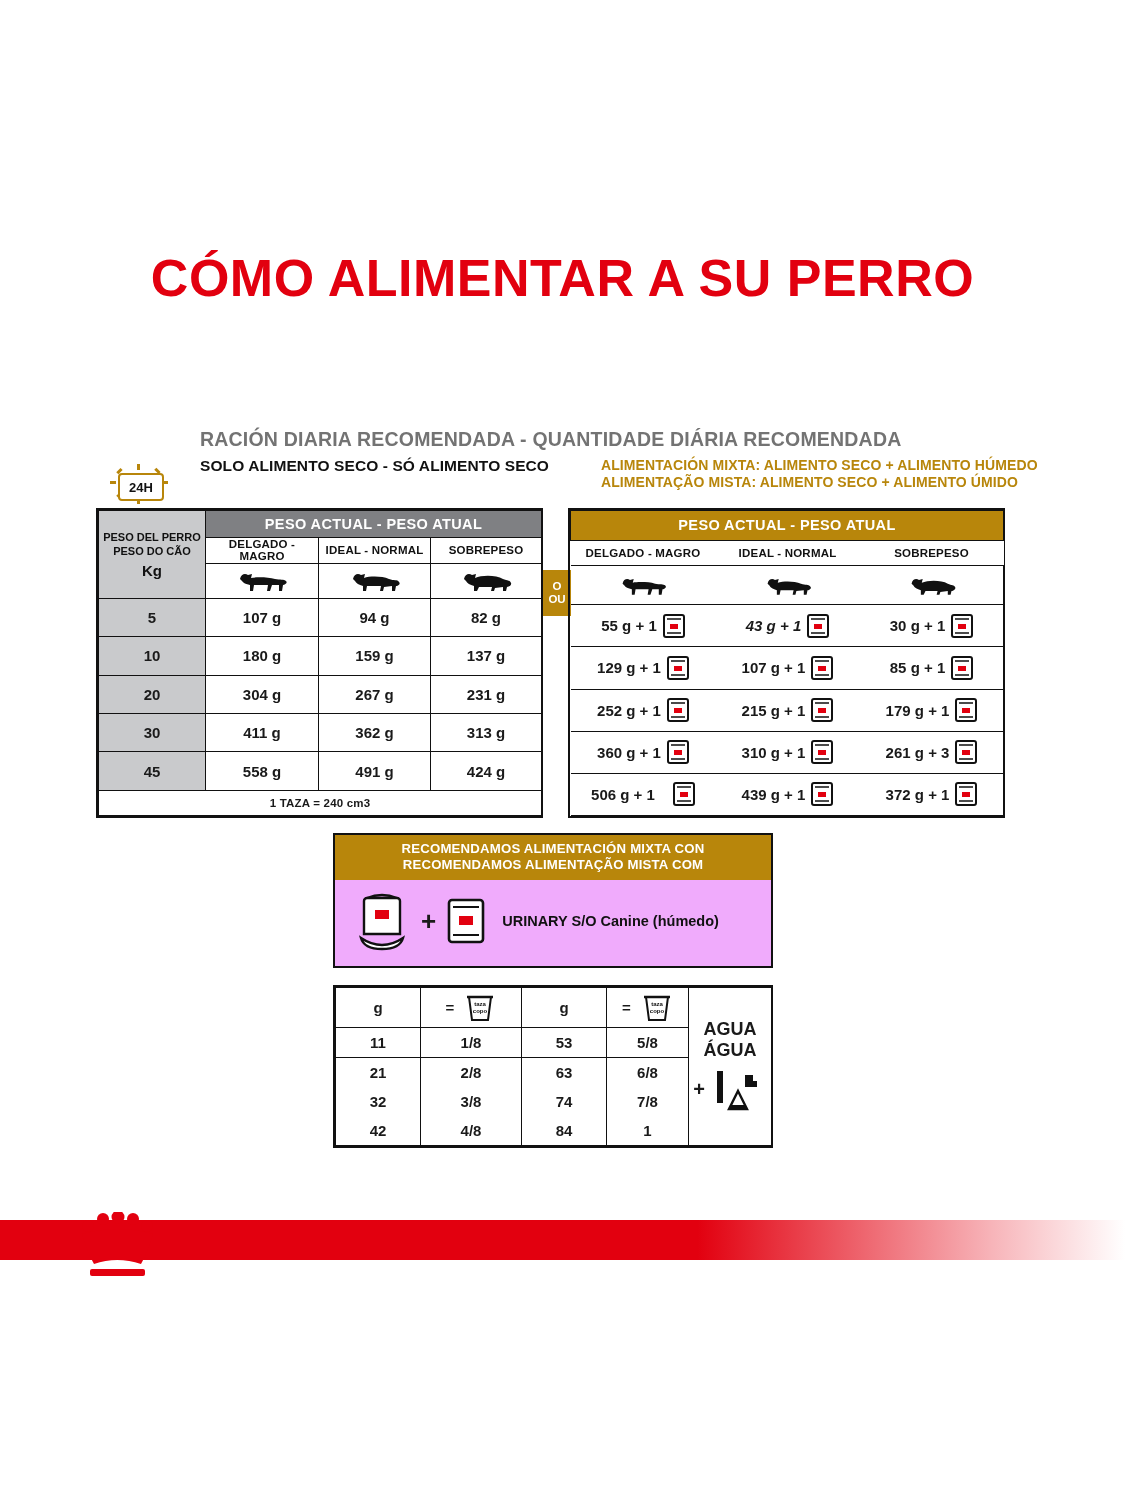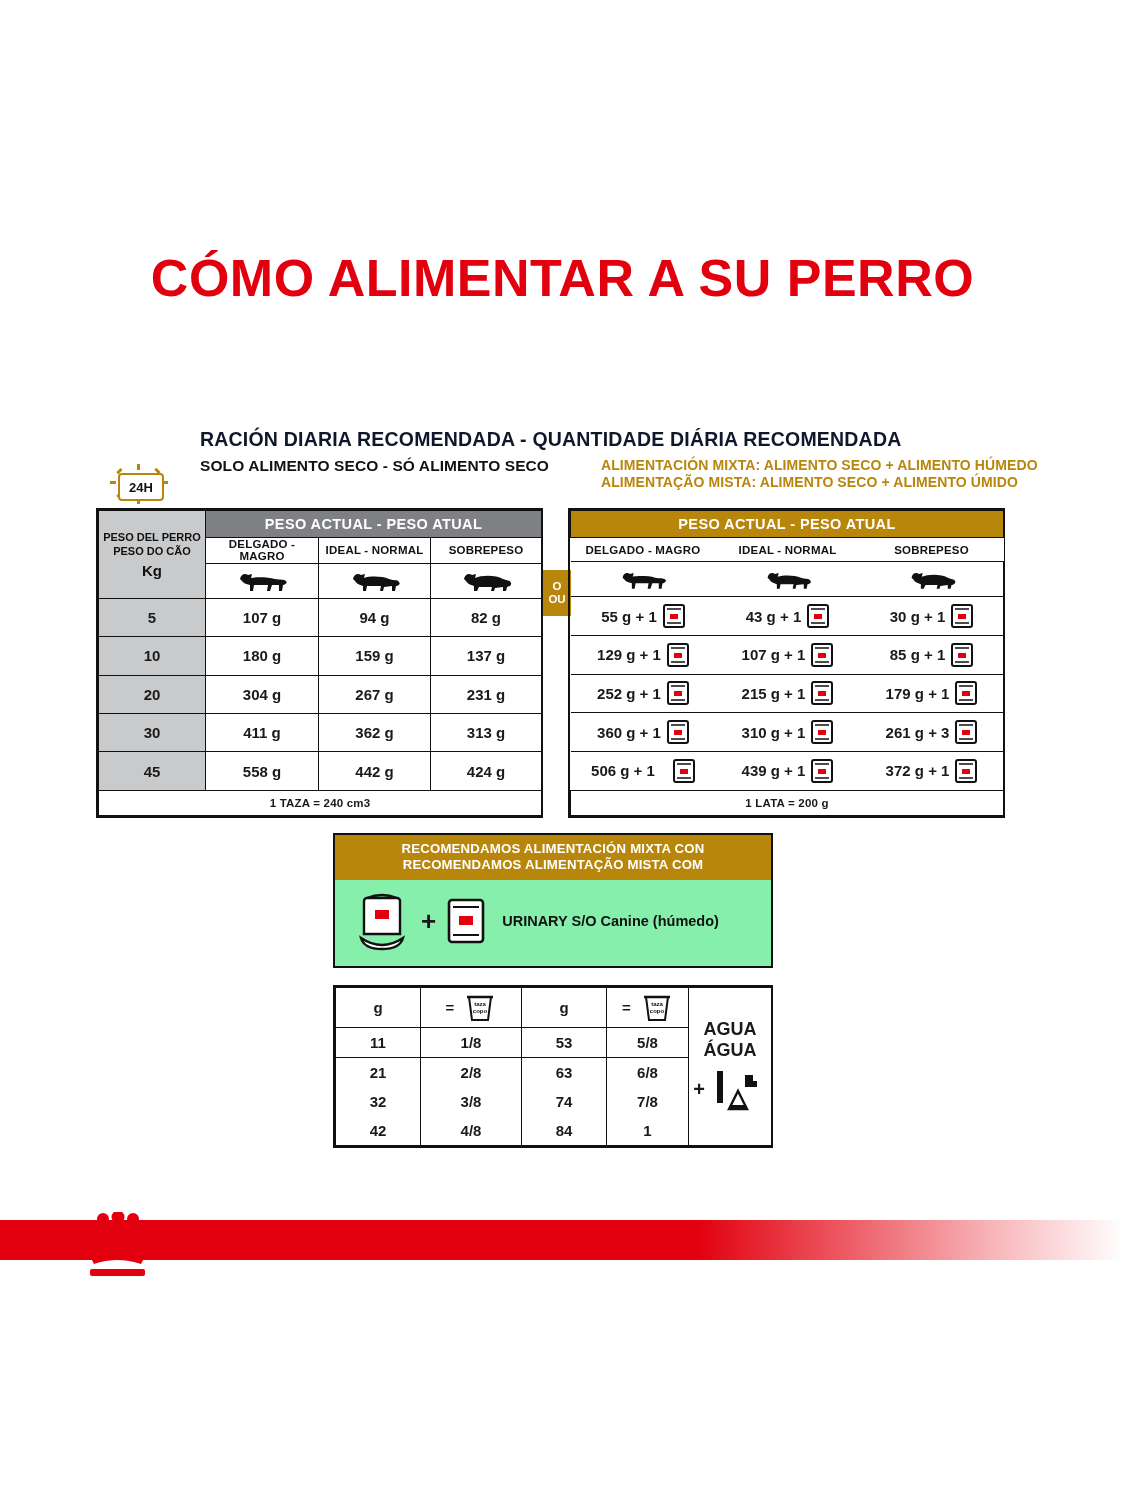--- a/index.html
+++ b/index.html
@@ -20,21 +20,21 @@
     color:#e2000f;
     font-size:52px;
     font-weight:bold;
     letter-spacing:0.5px;
   }
 
   
   .head-main{
     position:absolute;left:200px;top:428px;width:740px;
     font-size:19.5px;font-weight:bold;letter-spacing:0.2px;
-    color:#0f172a;
+    color:#737373;
   }
   .head-sub-left{
     position:absolute;left:200px;top:457px;
     font-size:15.5px;font-weight:bold;color:#111;letter-spacing:0.1px;
   }
   .head-sub-right{
     position:absolute;left:601px;top:457px;
     font-size:14px;font-weight:bold;color:#b8860b;line-height:17px;
     letter-spacing:0.1px;
   }
@@ -73,21 +73,21 @@
 
   
   .oconn{
     position:absolute;left:543px;top:570px;width:26px;height:44px;
     background:#b8860b;color:#fff;font-size:11.5px;font-weight:bold;
     display:flex;flex-direction:column;align-items:center;justify-content:center;
     line-height:13px;border:1px solid #b8860b;
   }
 
   
-  .rec-box{position:absolute;left:333px;top:833px;width:440px;height:135px;border:2px solid #111;box-sizing:border-box;background:#86efac;}
+  .rec-box{position:absolute;left:333px;top:833px;width:440px;height:135px;border:2px solid #111;box-sizing:border-box;background:#f0abfc;}
   .rec-title{background:#b8860b;color:#fff;font-size:13.2px;font-weight:bold;text-align:center;padding:6px 0 7px;line-height:16px;letter-spacing:0.2px;}
   .rec-body{display:flex;align-items:center;height:82px;padding-left:16px;}
   .rec-label{font-size:14.5px;font-weight:bold;margin-left:14px;color:#111;}
   .plus{font-size:26px;font-weight:bold;margin:0 8px;}
 
   
   .conv{position:absolute;left:333px;top:985px;width:440px;height:163px;border:2px solid #111;box-sizing:border-box;}
   .conv table{border-collapse:collapse;width:100%;height:100%;table-layout:fixed;}
   .conv td{border:1px solid #111;text-align:center;font-size:15px;font-weight:bold;padding:0;}
   .conv .hdr td{height:38px;}
@@ -186,21 +186,21 @@
       </tr>
       <tr>
         <td class="weightcell" style="height:37px;">30</td>
         <td class="valcell">411 g</td>
         <td class="valcell">362 g</td>
         <td class="valcell">313 g</td>
       </tr>
       <tr>
         <td class="weightcell" style="height:37px;">45</td>
         <td class="valcell">558 g</td>
-        <td class="valcell">442 g</td>
+        <td class="valcell">491 g</td>
         <td class="valcell">424 g</td>
       </tr>
       <tr>
         <td colspan="4" class="footnote" style="height:24px;">1 TAZA = 240 cm3</td>
       </tr>
     </tbody>
       </table>
   </div>
 
   <div class="oconn">
@@ -247,21 +247,21 @@
           <span style="display:inline-flex;align-items:center;gap:6px;">
             <span>55 g + 1</span>
             <svg width="22" height="24" viewBox="0 0 22 24">
                   <rect x="1" y="1" width="20" height="22" rx="2" fill="#fff" stroke="#111" stroke-width="2"></rect>
                   <path d="M4 5 h14 M4 19 h14" stroke="#111" stroke-width="1.5"></path>
                   <path d="M7 10 h8 v5 h-8z" fill="#e2000f"></path>
                 </svg>
           </span>
         </td>
         <td class="valcell" style="border-left:none;border-right:none;">
-          <span style="display:inline-flex;align-items:center;gap:6px;">
+          <span style="display:inline-flex;align-items:center;gap:6px;font-style:italic;">
             <span>43 g + 1</span>
             <svg width="22" height="24" viewBox="0 0 22 24">
                   <rect x="1" y="1" width="20" height="22" rx="2" fill="#fff" stroke="#111" stroke-width="2"></rect>
                   <path d="M4 5 h14 M4 19 h14" stroke="#111" stroke-width="1.5"></path>
                   <path d="M7 10 h8 v5 h-8z" fill="#e2000f"></path>
                 </svg>
           </span>
         </td>
         <td class="valcell" style="border-left:none;border-right:none;">
           <span style="display:inline-flex;align-items:center;gap:6px;">
@@ -394,23 +394,20 @@
         <td class="valcell" style="border-left:none;border-right:none;">
           <span style="display:inline-flex;align-items:center;gap:6px;">
             <span>372 g + 1</span>
             <svg width="22" height="24" viewBox="0 0 22 24">
                   <rect x="1" y="1" width="20" height="22" rx="2" fill="#fff" stroke="#111" stroke-width="2"></rect>
                   <path d="M4 5 h14 M4 19 h14" stroke="#111" stroke-width="1.5"></path>
                   <path d="M7 10 h8 v5 h-8z" fill="#e2000f"></path>
                 </svg>
           </span>
         </td>
-      </tr>
-      <tr>
-        <td colspan="3" class="footnote" style="height:24px;">1 LATA = 200 g</td>
       </tr>
     </tbody>
       </table>
   </div>
 
   <div class="rec-box">
     <div class="rec-title">
       <div>RECOMENDAMOS ALIMENTACIÓN MIXTA CON</div>
       <div>RECOMENDAMOS ALIMENTAÇÃO MISTA COM</div>
     </div>

